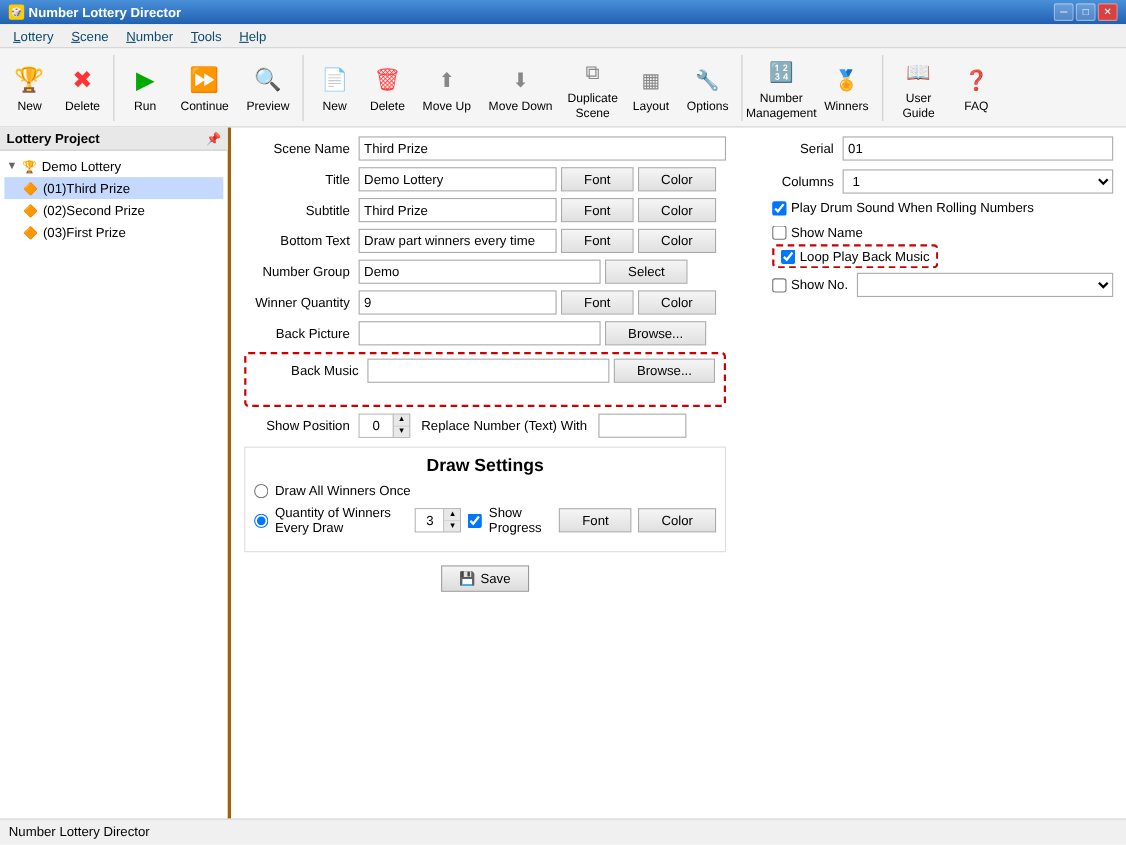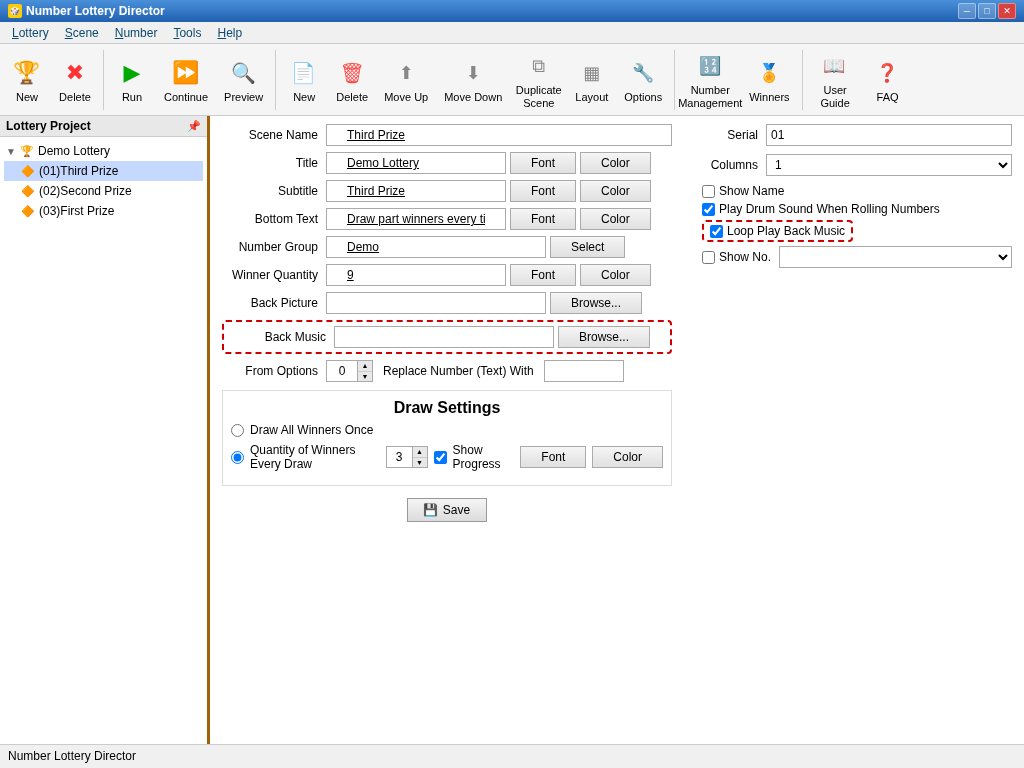--- a/index.html
+++ b/index.html
@@ -109,45 +109,44 @@
       display: flex;
       align-items: center;
       gap: 4px;
       margin-bottom: 10px;
       font-size: 12px;
     }
 
     
     .form-section {
       display: flex;
-      gap: 20px;
+      gap: 32px;
     }
     .form-left { flex: 1; }
     .form-right { width: 320px; }
 
     .form-row {
       display: flex;
       align-items: center;
       margin-bottom: 6px;
       gap: 4px;
     }
     .form-label {
       width: 100px;
       text-align: right;
       font-size: 12px;
       flex-shrink: 0;
       padding-right: 4px;
     }
     .form-input {
       border: 1px solid #aaa;
-      padding: 2px 20px;
+      padding: 2px 4px;
       font-size: 12px;
       height: 22px;
       background: white;
-      text-decoration: underline;
     }
     .form-input-wide { flex: 1; }
     .btn-small {
       border: 1px solid #aaa;
       background: linear-gradient(to bottom, #f5f5f5, #e0e0e0);
       padding: 2px 20px;
       font-size: 12px;
       cursor: pointer;
       height: 22px;
       white-space: nowrap;
@@ -466,29 +465,29 @@
           <button class="btn-small">Color</button>
         </div>
 
         <div class="form-row">
           <span class="form-label">Back Picture</span>
           <input type="text" class="form-input" style="width: 220px;" value="">
           <button class="btn-small">Browse...</button>
         </div>
 
         <div class="dashed-highlight">
-          <div class="form-row" style="margin-bottom:0;">
+          <div class="form-row" style="margin-bottom:16px;">
             <span class="form-label">Back Music</span>
             <input type="text" class="form-input" style="width: 220px;" value="">
             <button class="btn-small">Browse...</button>
           </div>
         </div>
 
         <div class="form-row">
-          <span class="form-label">From Options</span>
+          <span class="form-label">Show Position</span>
           <div class="spinbox">
             <input type="text" value="0" style="">
             <div class="spinbox-btns">
               <button class="spinbox-btn">▲</button>
               <button class="spinbox-btn">▼</button>
             </div>
           </div>
           <span style="margin: 0 6px; font-size:12px;">Replace Number (Text) With</span>
           <input type="text" class="form-input" style="width: 80px;" value="">
         </div>
@@ -538,28 +537,28 @@
         <div class="right-form-row" style="margin-top:4px;">
           <span class="right-form-label">Columns</span>
           <select class="select-field">
             <option>1</option>
             <option>2</option>
             <option>3</option>
             <option>4</option>
           </select>
         </div>
 
+        <div class="checkbox-row" style="margin-left:10px;">
+          <input type="checkbox" checked="" style="">
+          <label>Play Drum Sound When Rolling Numbers</label>
+        </div>
+
         <div class="checkbox-row" style="margin-top:8px; margin-left:10px;">
           <input type="checkbox" style="">
           <label>Show Name</label>
-        </div>
-
-        <div class="checkbox-row" style="margin-left:10px;">
-          <input type="checkbox" checked="" style="">
-          <label>Play Drum Sound When Rolling Numbers</label>
         </div>
 
         <div style="margin-left:10px; margin-bottom:4px;">
           <div class="dashed-highlight-right">
             <input type="checkbox" checked="" style="">
             <label>Loop Play Back Music</label>
           </div>
         </div>
 
         <div class="right-form-row" style="margin-left:10px; margin-top:4px;">

